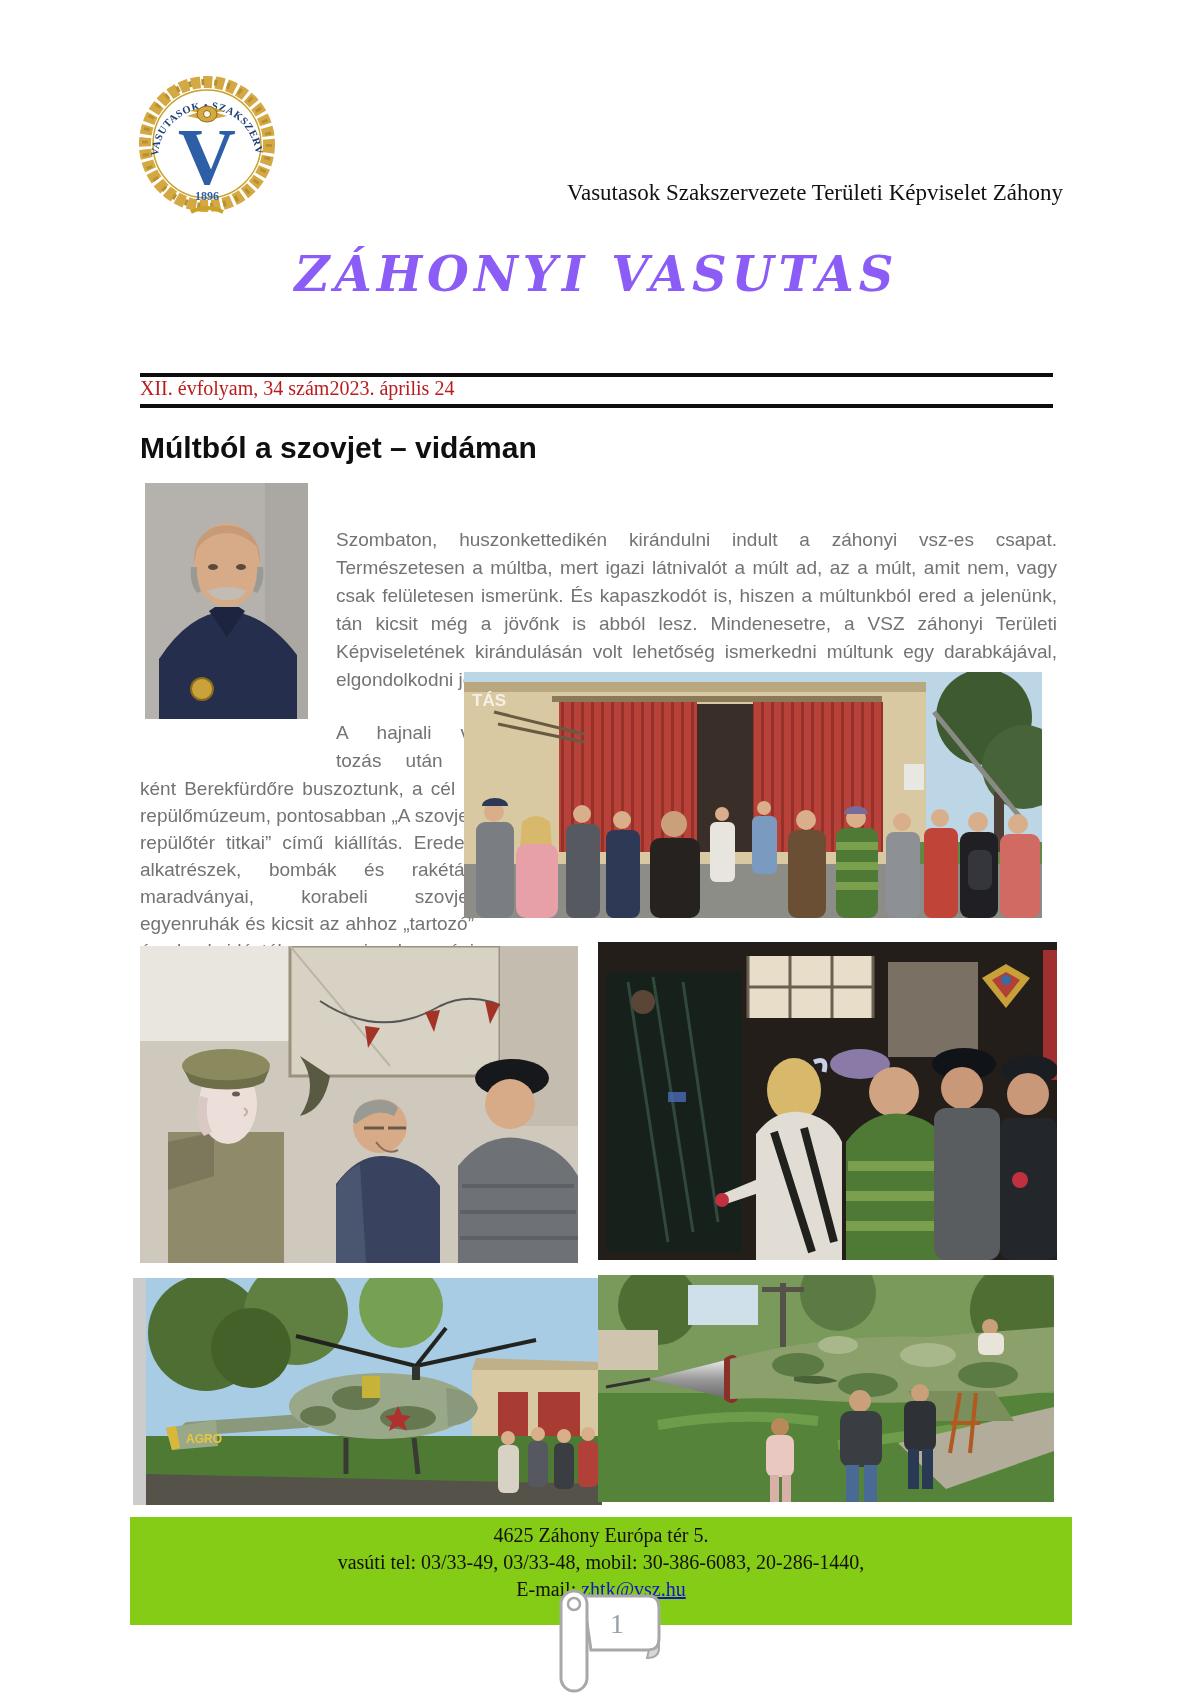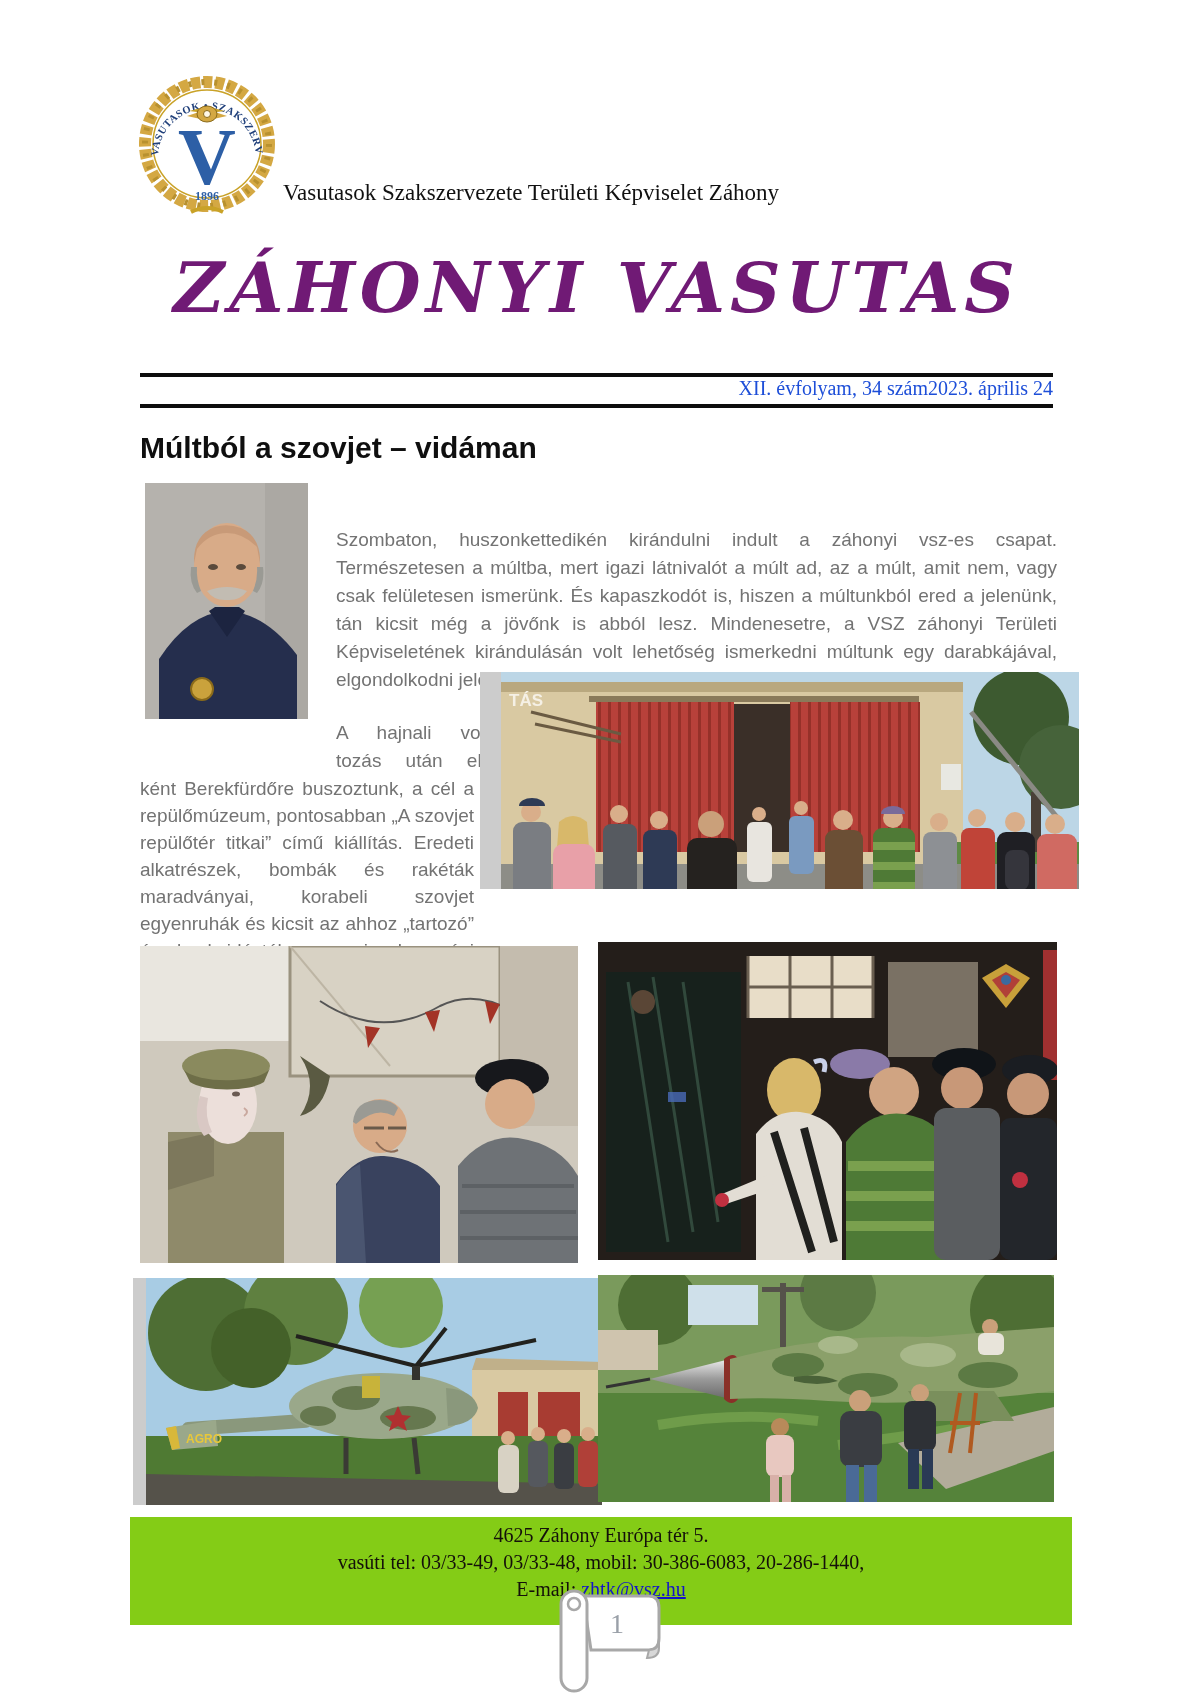--- a/index.html
+++ b/index.html
@@ -1,27 +1,27 @@
 <!DOCTYPE html>
 <html><head>
 <meta charset="utf-8">
 <style>
   html,body{margin:0;padding:0;background:#e8e8e8;}
   #page{position:relative;width:1200px;height:1696px;background:#ffffff;margin:0 auto;overflow:hidden;
         font-family:"Liberation Sans",sans-serif;color:#1a1a1a;}
   .abs{position:absolute;}
   
   #org-line{left:283px;top:180px;width:780px;font-family:"Liberation Serif",serif;
-            font-size:23px;color:#111;}
+            font-size:23px;color:#111;text-align:right;}
   #main-title{left:140px;top:246px;width:913px;text-align:center;
               font-family:"DejaVu Serif",serif;font-style:italic;font-weight:bold;
-              font-size:70px;letter-spacing:5px;color:#701a75;white-space:nowrap;}
+              font-size:48px;letter-spacing:5px;color:#8b5cf6;white-space:nowrap;}
   .rule{left:140px;width:913px;height:4px;background:#0d0d0d;}
-  #issue-row{left:140px;top:377px;width:913px;display:flex;justify-content:flex-end;
-             font-family:"Liberation Serif",serif;font-size:20px;color:#1d4ed8;}
+  #issue-row{left:140px;top:377px;width:913px;display:flex;justify-content:flex-start;
+             font-family:"Liberation Serif",serif;font-size:20px;color:#b91c1c;}
   
   #headline{left:140px;top:431px;font-size:30px;font-weight:bold;color:#0f0f0f;letter-spacing:0px;}
   .body-text{font-size:19px;line-height:28px;text-align:justify;color:#737373;margin-top:48px;}
   #para1{left:336px;top:478px;width:721px;}
   #para2l1,#para2l2{left:336px;width:172px;text-align:justify;-moz-text-align-last:justify;text-align-last:justify;}
   #para2l1{top:671px;} #para2l2{top:699px;}
   #para2rest{left:140px;top:727px;width:334px;line-height:27px;}
   .photo{overflow:hidden;background:#ccc;}
   .photo svg{display:block;}
   
@@ -89,21 +89,21 @@
       <path d="M62 108 Q82 100 102 108 Q95 118 82 117 Q69 118 62 108 Z" fill="#c2bcb2"></path>
       <circle cx="57" cy="206" r="11" fill="#caa23c" stroke="#8a6a1a" stroke-width="2"></circle>
     </svg>
   </div>
 
   <div class="abs body-text" id="para1">Szombaton, huszonkettedikén kirándulni indult a záhonyi vsz-es csapat. Természetesen a múltba, mert igazi látnivalót a múlt ad, az a múlt, amit nem, vagy csak felületesen ismerünk. És kapaszkodót is, hiszen a múltunkból ered a jelenünk, tán kicsit még a jövőnk is abból lesz. Mindenesetre, a VSZ záhonyi Területi Képviseletének kirándulásán volt lehetőség ismerkedni múltunk egy darabkájával, elgondolkodni jelenünkön, és kicsit előre is nézni az új ismereteink jóvoltából.</div>
   <div class="abs body-text" id="para2l1">A hajnali vona-</div>
   <div class="abs body-text" id="para2l2">tozás után első-</div>
   <div class="abs body-text" id="para2rest">ként Berekfürdőre buszoztunk, a cél a repülőmúzeum, pontosabban „A szovjet repülőtér titkai” című kiállítás. Eredeti alkatrészek, bombák és rakéták maradványai, korabeli szovjet egyenruhák és kicsit az ahhoz „tartozó” érzelmek idézték a nem is olyan régi múltat.</div>
 
-  <div class="abs photo" style="left:480px;top:672px;width:578px;height:217px;padding-left:21px;">
+  <div class="abs photo" style="left:464px;top:672px;width:578px;height:246px;">
     <svg width="578" height="246" viewBox="0 0 578 246">
       <defs>
         <pattern id="corr" width="10" height="10" patternUnits="userSpaceOnUse">
           <rect width="10" height="10" fill="#b8413a"></rect>
           <rect x="7" width="3" height="10" fill="#963129"></rect>
         </pattern>
       </defs>
       <rect width="578" height="246" fill="#bcd6e6"></rect>
       <polygon points="0,10 462,18 462,192 0,192" fill="#d9c9a2"></polygon>
       <rect x="0" y="10" width="462" height="10" fill="#b9a87f"></rect>

